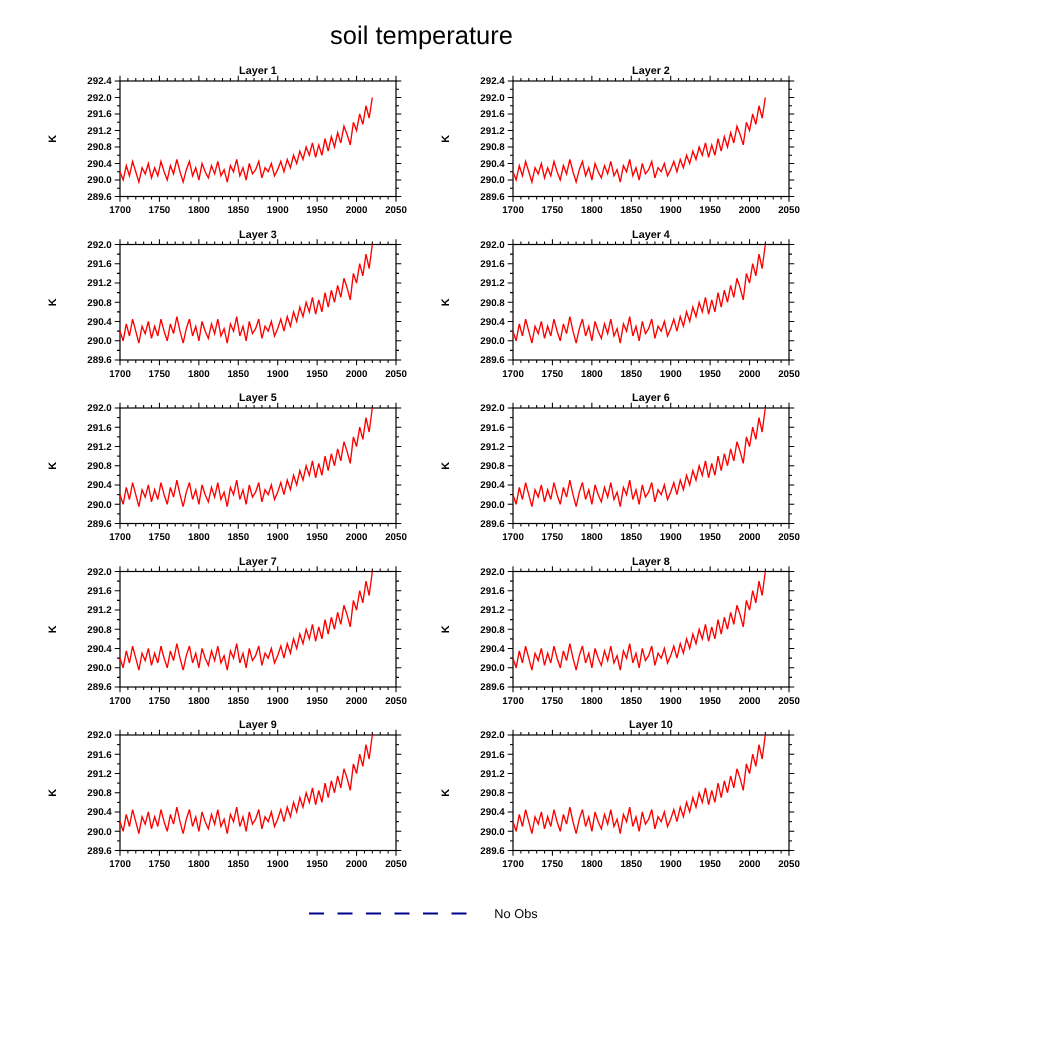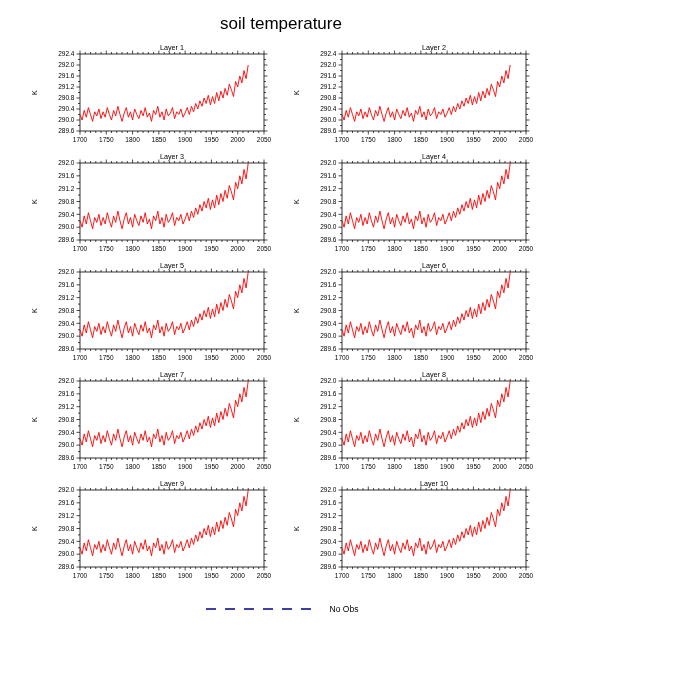--- a/index.html
+++ b/index.html
@@ -1,19 +1,19 @@
 <!DOCTYPE html>
 <html><head>
 <meta charset="utf-8">
 <style>
   html,body{margin:0;padding:0;background:#fff;}
   body{width:700px;height:700px;font-family:"Liberation Sans",sans-serif;color:#000;}
   .page{width:562px;height:700px;position:relative;box-sizing:border-box;padding-top:12px;}
   .main-title{text-align:center;font-size:17px;font-weight:normal;margin:2px 0 8px 0;}
-  .chart-grid{width:514px;margin:0 auto;display:grid;grid-template-columns:252px 252px;column-gap:10px;row-gap:3px;justify-content:center;}
+  .chart-grid{width:514px;margin:0 auto;display:grid;grid-template-columns:252px 252px;column-gap:10px;row-gap:3px;justify-content:center;font-weight:bold;}
   svg{font-family:"Liberation Sans",sans-serif;display:block;}
   .legend{margin-top:20px;display:flex;flex-direction:column;align-items:center;gap:10px;}
   .legend-row{display:flex;align-items:center;gap:16px;}
   .legend-label{font-size:8.5px;}
   .swatch{flex:0 0 auto;}
 </style>
 </head>
 <body>
 
 <div class="page">

